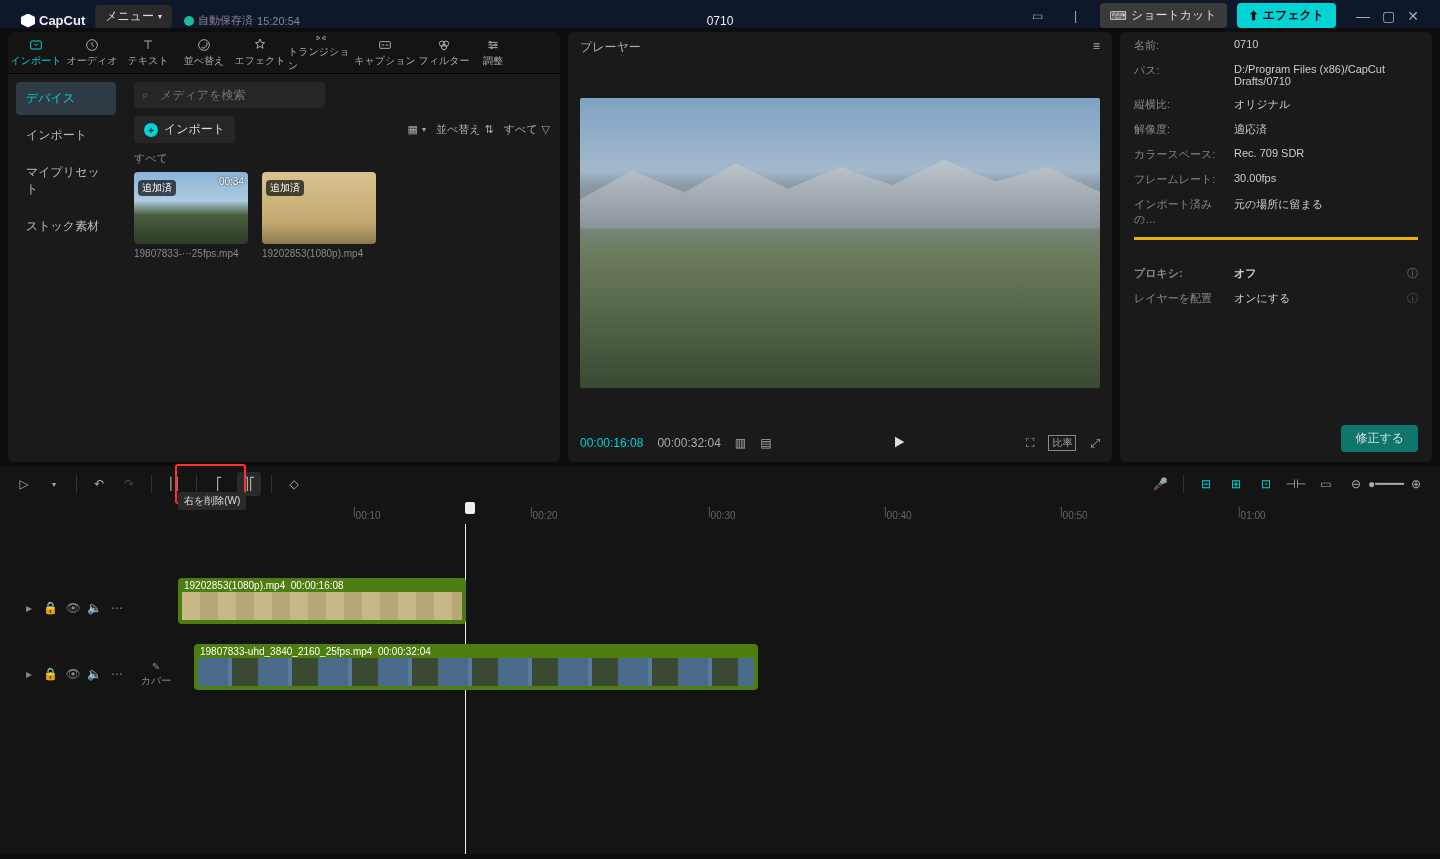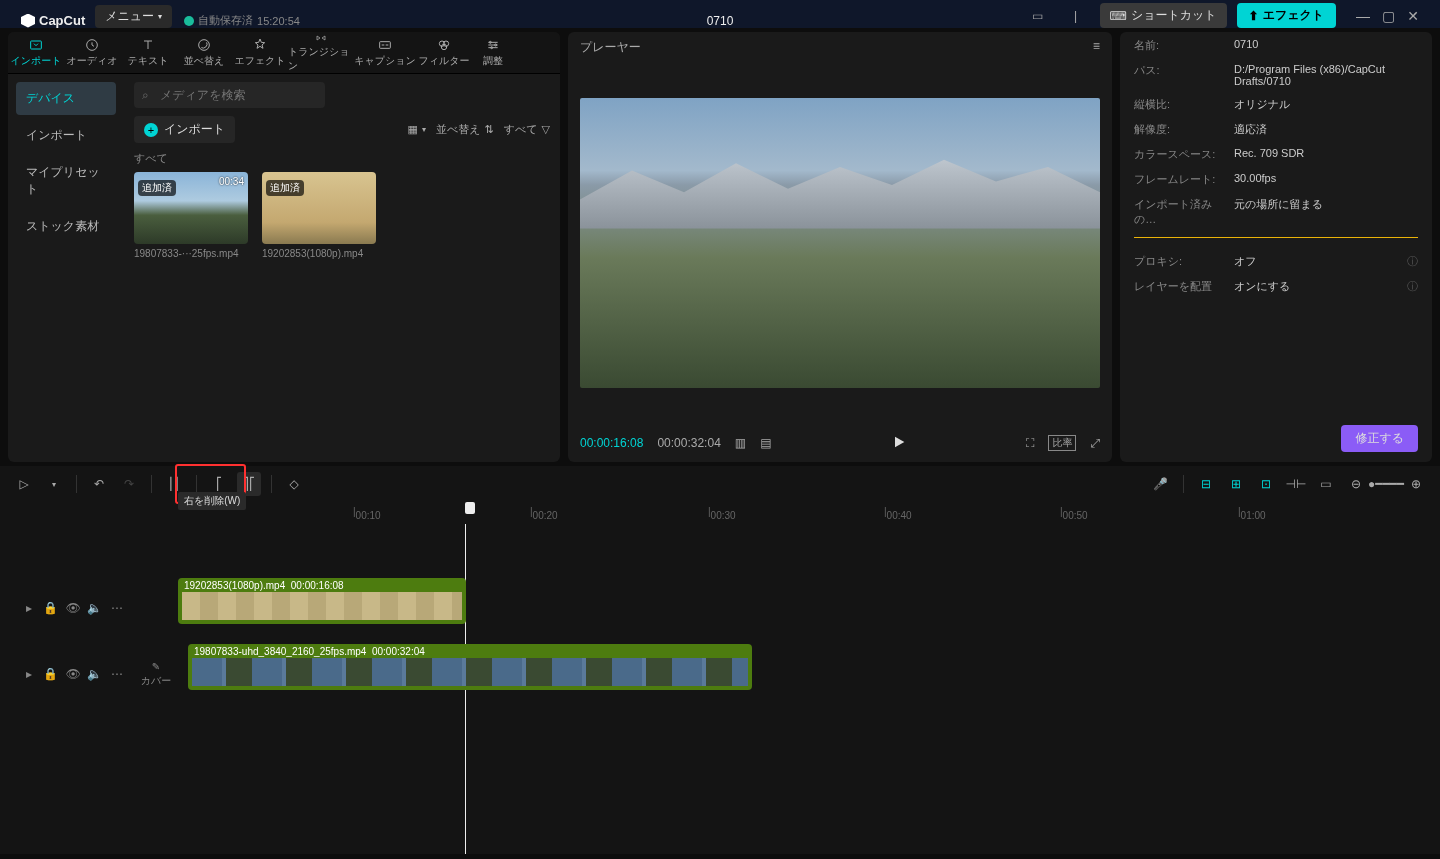--- a/index.html
+++ b/index.html
@@ -88,23 +88,23 @@
 .tc-cur { color:#00d4d4; font-size:12px;}
 .tc-dur { color:#aaa; font-size:12px;}
 .play-btn { margin-left:auto; margin-right:auto; cursor:pointer; color:#ddd;}
 .player-ctrl .ricon { cursor:pointer; color:#aaa;}
 
 .detail-head { height:30px; display:flex; align-items:center; padding:0 14px; color:#ccc; font-size:12px;}
 .detail-body { padding:6px 14px; display:flex; flex-direction:column; gap:10px; font-size:11px;}
 .drow { display:flex;}
 .dkey { width:100px; color:#888;}
 .dval { flex:1; color:#ccc;}
-.drow.sep { border-top:1px solid #eab308; padding-top:16px;}
+.drow.sep { border-top:3px solid #eab308; padding-top:26px;font-weight:bold;}
 .info-icon { margin-left:auto; color:#555; cursor:pointer;}
-.fix-btn { background:#8b5cf6; border:none; color:#ddd; padding:5px 14px; border-radius:4px; font-size:12px; cursor:pointer;}
+.fix-btn { background:#0f766e; border:none; color:#ddd; padding:5px 14px; border-radius:4px; font-size:12px; cursor:pointer;}
 .detail-foot { margin-top:auto; padding:10px 14px; display:flex; justify-content:flex-end;}
 
 .timeline-area { height:388px; background:#141414; display:flex; flex-direction:column; margin-top:4px;}
 .tl-toolbar { height:36px; display:flex; align-items:center; padding:0 12px; gap:6px; position:relative;}
 .tl-btn { width:24px; height:24px; display:flex; align-items:center; justify-content:center; border-radius:3px; cursor:pointer; color:#aaa;}
 .tl-sep { width:1px; height:18px; background:#333; margin:0 4px;}
 .highlight-box { position:absolute; left:175px; top:-2px; width:71px; height:40px; border:2px solid #ff3030; border-radius:3px; pointer-events:none;}
 .tooltip { position:absolute; left:178px; top:26px; background:#2a2a2a; color:#ddd; font-size:10px; padding:2px 6px; border-radius:2px;}
 .tl-right { margin-left:auto; display:flex; gap:6px; align-items:center;}
 .tl-right .cyan { color:#00d4d4;}
@@ -412,18 +412,18 @@
         <span class="ico">🔒</span>
         <span class="ico">👁</span>
         <span class="ico">🔈</span>
         <span class="ico">⋯</span>
       </div>
       <div class="track-cover">
         <span>✎</span>
         <span>カバー</span>
       </div>
     </div>
-    <div class="clip" style="top:120px; left:188px; width:564px;">
+    <div class="clip" style="top:120px; left:194px; width:564px;">
       <div class="clip-label"><span>19807833-uhd_3840_2160_25fps.mp4</span>&nbsp;&nbsp;<span>00:00:32:04</span></div>
       <div class="clip-thumbs2"></div>
     </div>
   </div>
 </div>
 
 </body></html>

